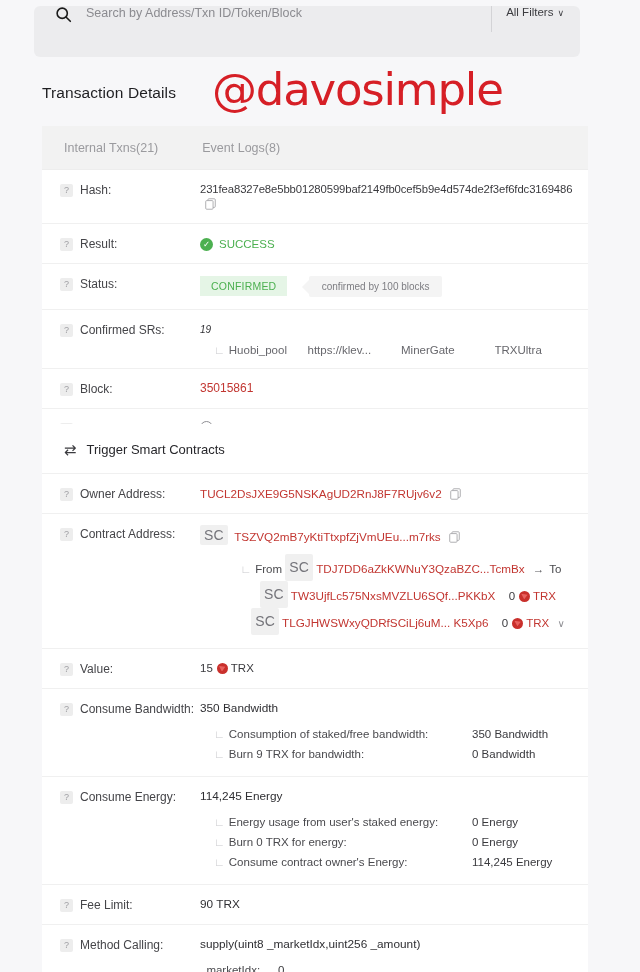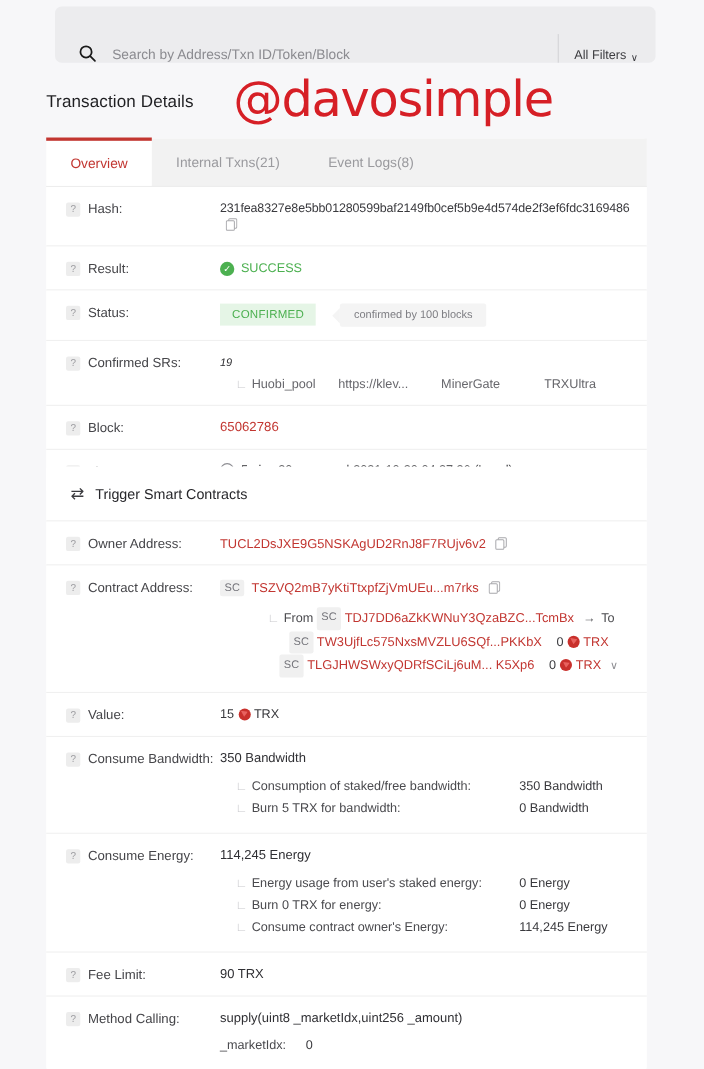--- a/index.html
+++ b/index.html
@@ -9,26 +9,26 @@
     overflow: hidden;
     background: #f7f7f9;
     font-family: "Liberation Sans", sans-serif;
     -webkit-font-smoothing: antialiased;
   }
   body { position: relative; }
 
   
   .searchbar {
     position: absolute;
-    left: 50px; top: 6px;
+    left: 34px; top: 6px;
     width: 546px; height: 51px;
     background: #ececee;
     border-radius: 6px;
     display: flex;
-    align-items: flex-end;
+    align-items: flex-start;
   }
   .search-icon {
     width: 34px; margin-left: 12px;
     display: flex; align-items: center; justify-content: center;
     color: #1a1a1a;
   }
   .search-input {
     flex: 1;
     border: none; outline: none; background: transparent;
     font-family: "Liberation Sans", sans-serif;
@@ -250,21 +250,21 @@
     border-bottom: 1px solid #f0f0f0;
   }
   .swap-icon { font-size: 15px; color: #3b3b3f; line-height: 1; }
   .contract-head-title { font-size: 13px; color: #27272b; }
 
   
   .sc-chip {
     display: inline-block;
     background: #f0f0f0;
     color: #74747a;
-    font-size: 10px;
+    font-size: 14px;
     letter-spacing: .2px;
     padding: 2px 4px;
     border-radius: 2px;
     position: relative;
     top: -1px;
     margin-right: 3px;
   }
   .addr-red {
     color: #c23631;
     font-size: 11.7px;
@@ -335,21 +335,20 @@
   </div>
 </div>
 
 <div class="page-title">Transaction Details</div>
 
 <div class="watermark">@davosimple</div>
 
 <div class="card" id="card-overview">
 
   <div class="tabs">
-    <div class="tab active">Overview</div>
     <div class="tab">Internal Txns(21)</div>
     <div class="tab">Event Logs(8)</div>
   </div>
 
   <div class="row">
     <div class="label">
       <span class="qmark">?</span>
       <span>Hash:</span>
     </div>
     <div class="value">
@@ -402,21 +401,21 @@
       </div>
     </div>
   </div>
 
   <div class="row">
     <div class="label">
       <span class="qmark">?</span>
       <span>Block:</span>
     </div>
     <div class="value">
-      <a class="link-red">65062786</a>
+      <a class="link-red">35015861</a>
     </div>
   </div>
 
   <div class="row">
     <div class="label">
       <span class="qmark">?</span>
       <span>Time:</span>
     </div>
     <div class="value">
       <span class="time-line">
@@ -509,21 +508,21 @@
         <div class="sub-row">
           <span class="sub-key">
               <span class="tree-tick">∟</span>
               <span>Consumption of staked/free bandwidth:</span>
             </span>
           <span class="sub-val">350 Bandwidth</span>
         </div>
         <div class="sub-row">
           <span class="sub-key">
               <span class="tree-tick">∟</span>
-              <span>Burn 5 TRX for bandwidth:</span>
+              <span>Burn 9 TRX for bandwidth:</span>
             </span>
           <span class="sub-val">0 Bandwidth</span>
         </div>
       </div>
     </div>
   </div>
 
   <div class="row">
     <div class="label">
       <span class="qmark">?</span>

